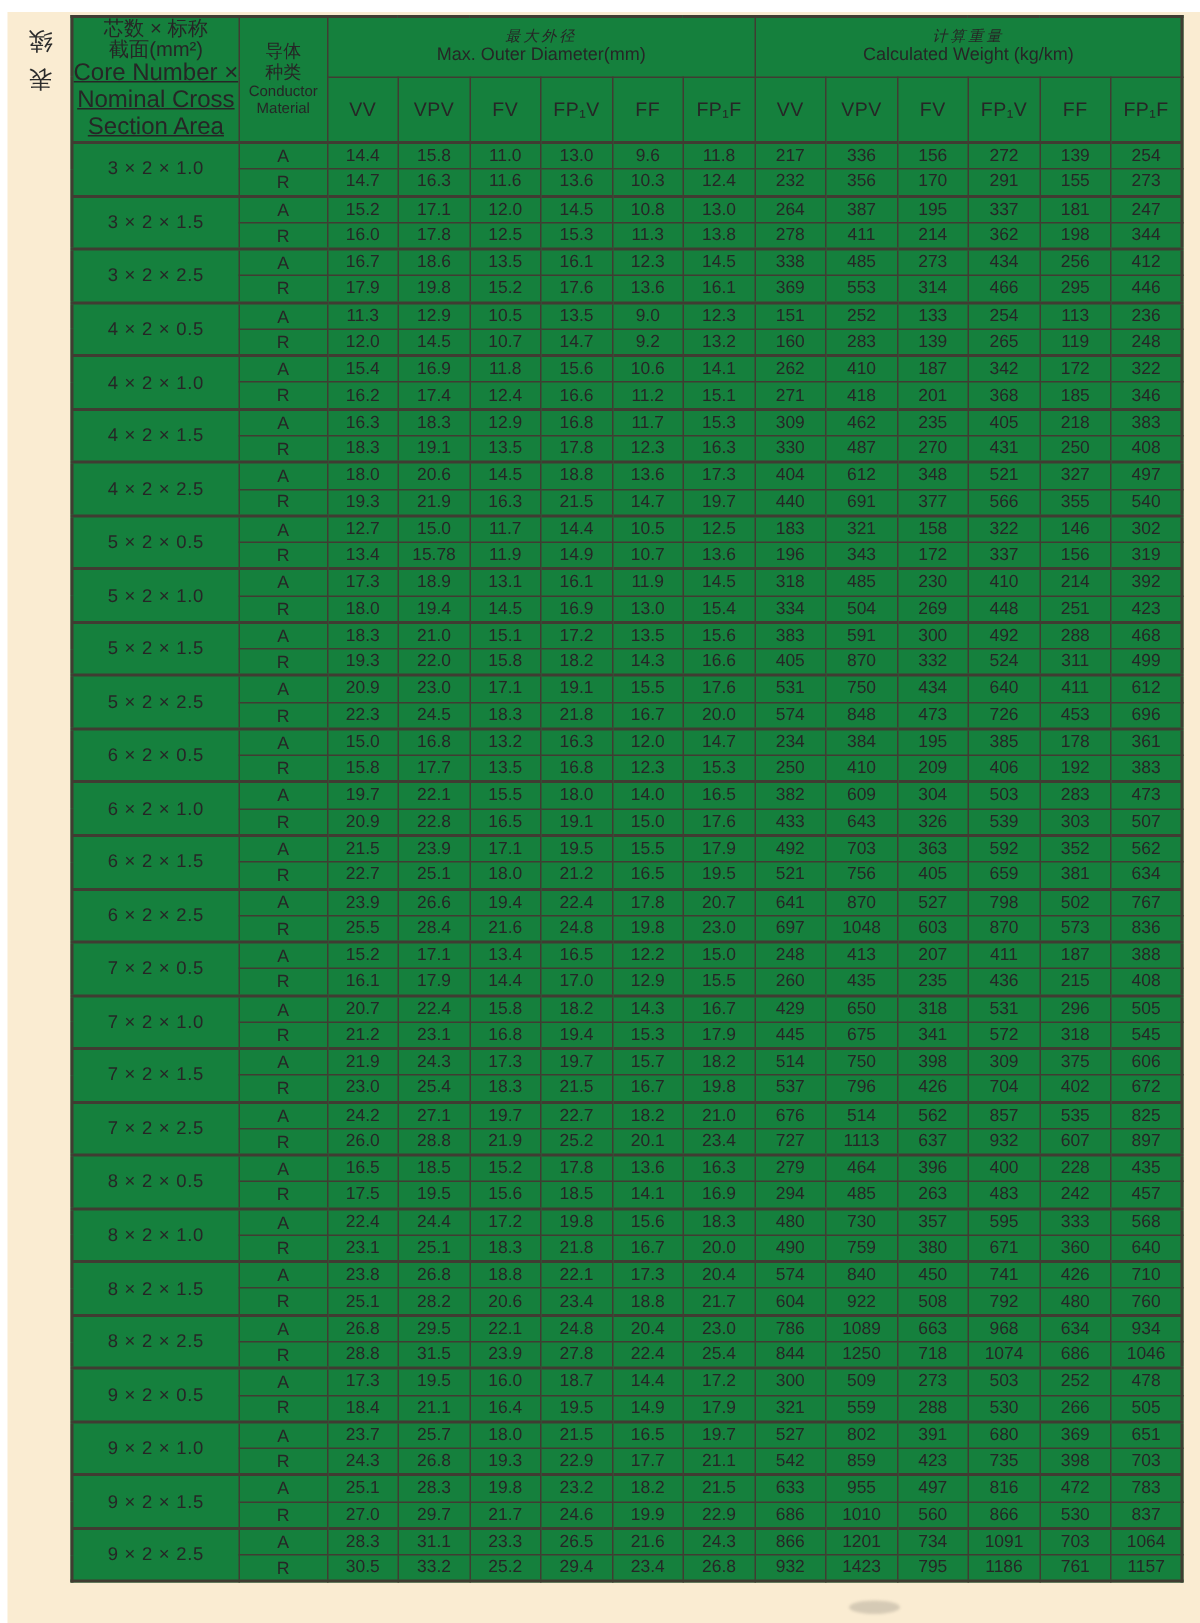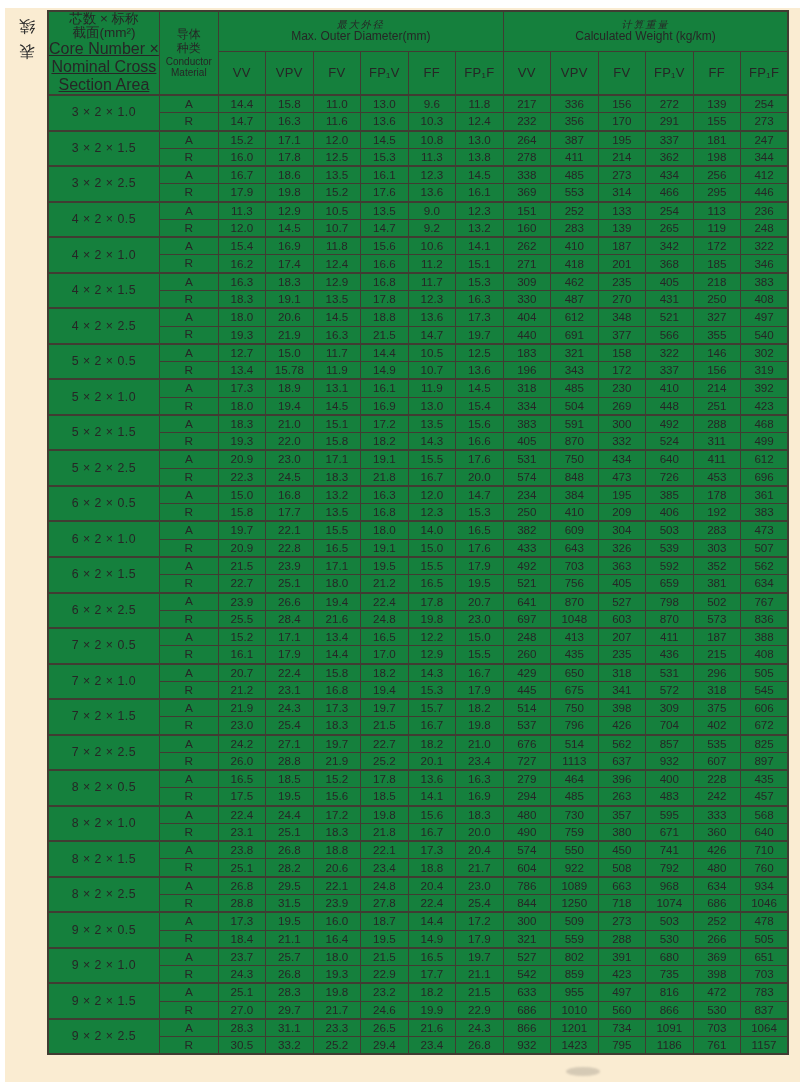--- a/index.html
+++ b/index.html
@@ -780,21 +780,21 @@
       <tr class="group-start">
         <td rowspan="2" class="size-cell">8 × 2 × 1.5</td>
         <td class="mat-cell">A</td>
         <td>23.8</td>
         <td>26.8</td>
         <td>18.8</td>
         <td>22.1</td>
         <td>17.3</td>
         <td>20.4</td>
         <td>574</td>
-        <td>550</td>
+        <td>840</td>
         <td>450</td>
         <td>741</td>
         <td>426</td>
         <td>710</td>
       </tr>
       <tr>
         <td class="mat-cell">R</td>
         <td>25.1</td>
         <td>28.2</td>
         <td>20.6</td>

